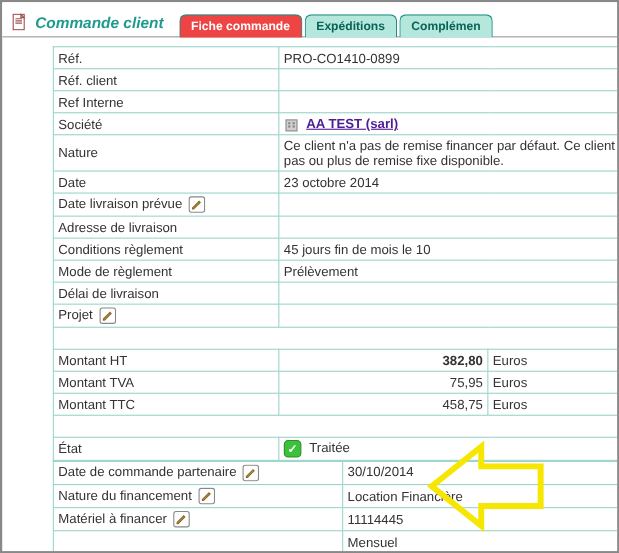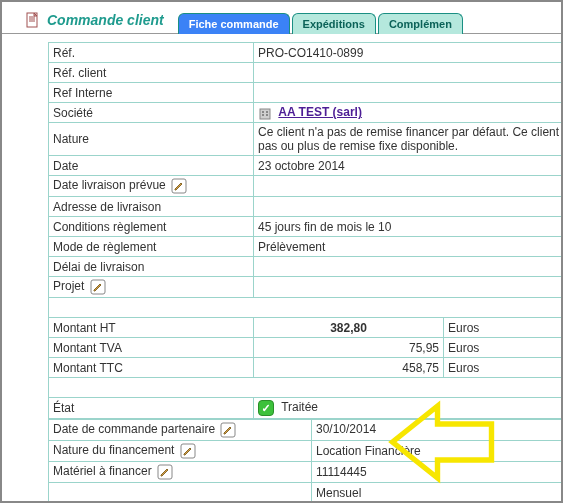--- a/index.html
+++ b/index.html
@@ -14,21 +14,21 @@
   .container {
     border: 2px solid #888;
     width: 563px;
     height: 503px;
     position: relative;
     overflow: hidden;
   }
   .header-bar {
     display: flex;
     align-items: flex-end;
-    padding: 4px 8px 0 23px;
+    padding: 4px 8px 0 8px;
     border-bottom: 1px solid #999;
     background: #fff;
     height: 32px;
     gap: 2px;
   }
   .page-icon {
     width: 16px; height: 16px;
     margin-right: 4px;
     align-self: center;
   }
@@ -47,21 +47,21 @@
     padding: 4px 10px;
     font-size: 11px;
     font-weight: bold;
     background: #b5e8dd;
     color: #0b6258;
     cursor: pointer;
     position: relative;
     top: 1px;
   }
   .tab.active {
-    background: #3b82f6;
+    background: #ef4444;
     color: #fff;
   }
   .form-area {
     padding: 8px 6px 6px 6px;
   }
   table.form {
     width: 100%;
     border-collapse: collapse;
     margin-left: 40px;
   }
@@ -93,21 +93,21 @@
     text-decoration: underline;
     cursor: pointer;
   }
   .building-icon {
     width: 14px; height: 14px;
     display: inline-block;
     vertical-align: middle;
     margin-right: 3px;
   }
   .num-cell { text-align: right; width: 190px; font-weight: normal; }
-  .num-cell.bold { font-weight: bold; text-align: center; }
+  .num-cell.bold { font-weight: bold; }
   .cur-cell { width: auto; }
   .status-icon {
     display: inline-flex;
     width: 16px; height: 16px;
     background: #3cc13b;
     border-radius: 4px;
     border: 1px solid #2a8f29;
     align-items: center;
     justify-content: center;
     color: #fff;

